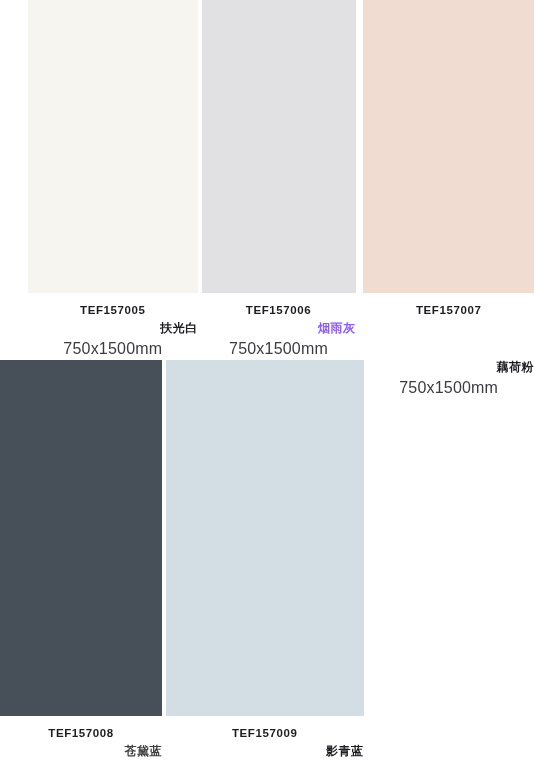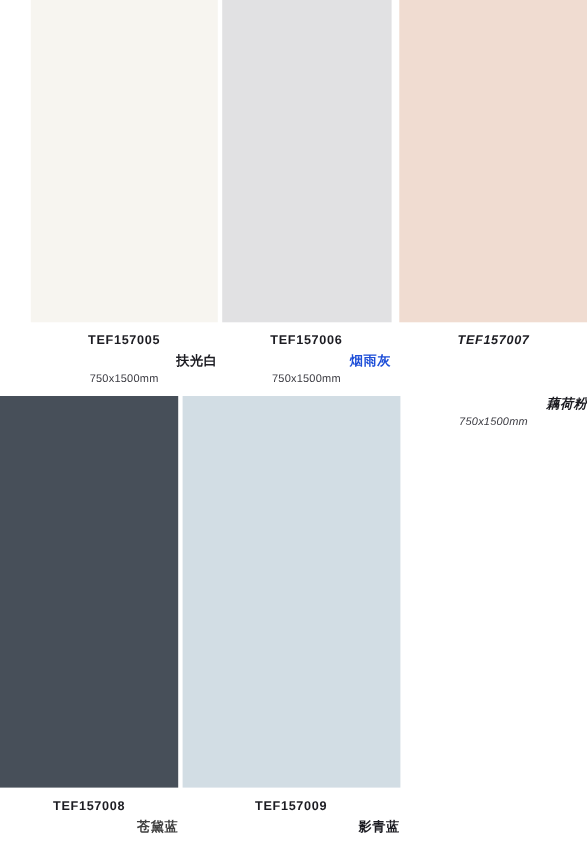--- a/index.html
+++ b/index.html
@@ -56,35 +56,35 @@
     font-size: 12px;
     font-weight: bold;
     color: #1c1c22;
     line-height: 1.5;
     letter-spacing: 0.5px;
     white-space: nowrap;
     text-align: right;
   }
 
   .size {
-    font-size: 10px;
+    font-size: 16px;
     font-weight: normal;
     color: #3b3b42;
     line-height: 1.5;
     letter-spacing: 0.2px;
     white-space: nowrap;
   }
 
   
   .row1 { height: 360px; padding-left: 28px; }
   .row1 .tile-0 { width: 173px; }
   .row1 .gap-a  { width: 4px; }
   .row1 .tile-1 { width: 157px; }
   .row1 .gap-b  { width: 8px; }
-  .row1 .tile-2 { width: 174px; font-style: italic; }
+  .row1 .tile-2 { width: 174px; }
   .row1 .swatch { height: 293px; }
 
   
   .row2 { height: 405px; }
   .row2 .tile-0 { width: 173px; }
   .row2 .gap-a  { width: 4px; }
   .row2 .tile-1 { width: 211px; }
   .row2 .tail   { width: 182px; }
   .row2 .swatch { height: 356px; }
 </style>
@@ -103,21 +103,21 @@
         <div class="size" style="color: rgb(59, 59, 66);">750x1500mm</div>
       </div>
     </div>
 
     <div class="gap-a"></div>
 
     <div class="tile tile-1">
       <div class="swatch" style="background: rgb(225, 225, 227);"></div>
       <div class="caption">
         <div class="code" style="color: rgb(28, 28, 34);">TEF157006</div>
-        <div class="name" style="color: #1d4ed8;">烟雨灰</div>
+        <div class="name" style="color: #8b5cf6;">烟雨灰</div>
         <div class="size" style="color: rgb(59, 59, 66);">750x1500mm</div>
       </div>
     </div>
 
     <div class="gap-b"></div>
 
     <div class="tile tile-2">
       <div class="swatch" style="background: rgb(240, 220, 209);"></div>
       <div class="caption">
         <div class="code" style="color: rgb(28, 28, 34);">TEF157007</div>

